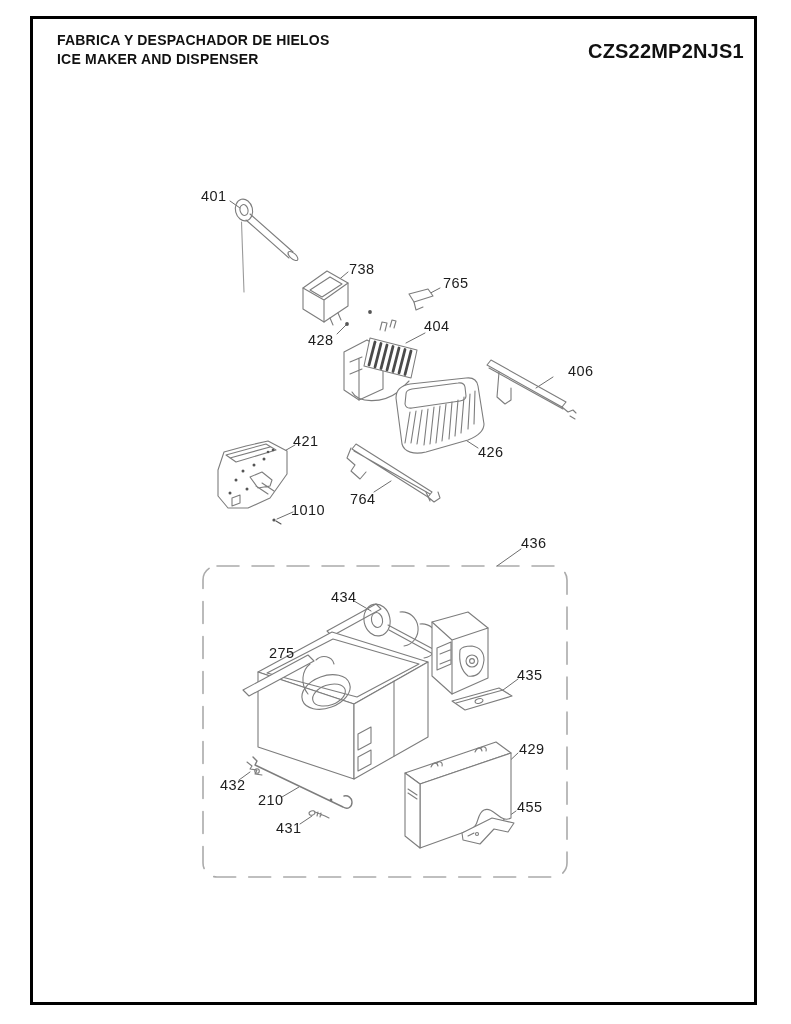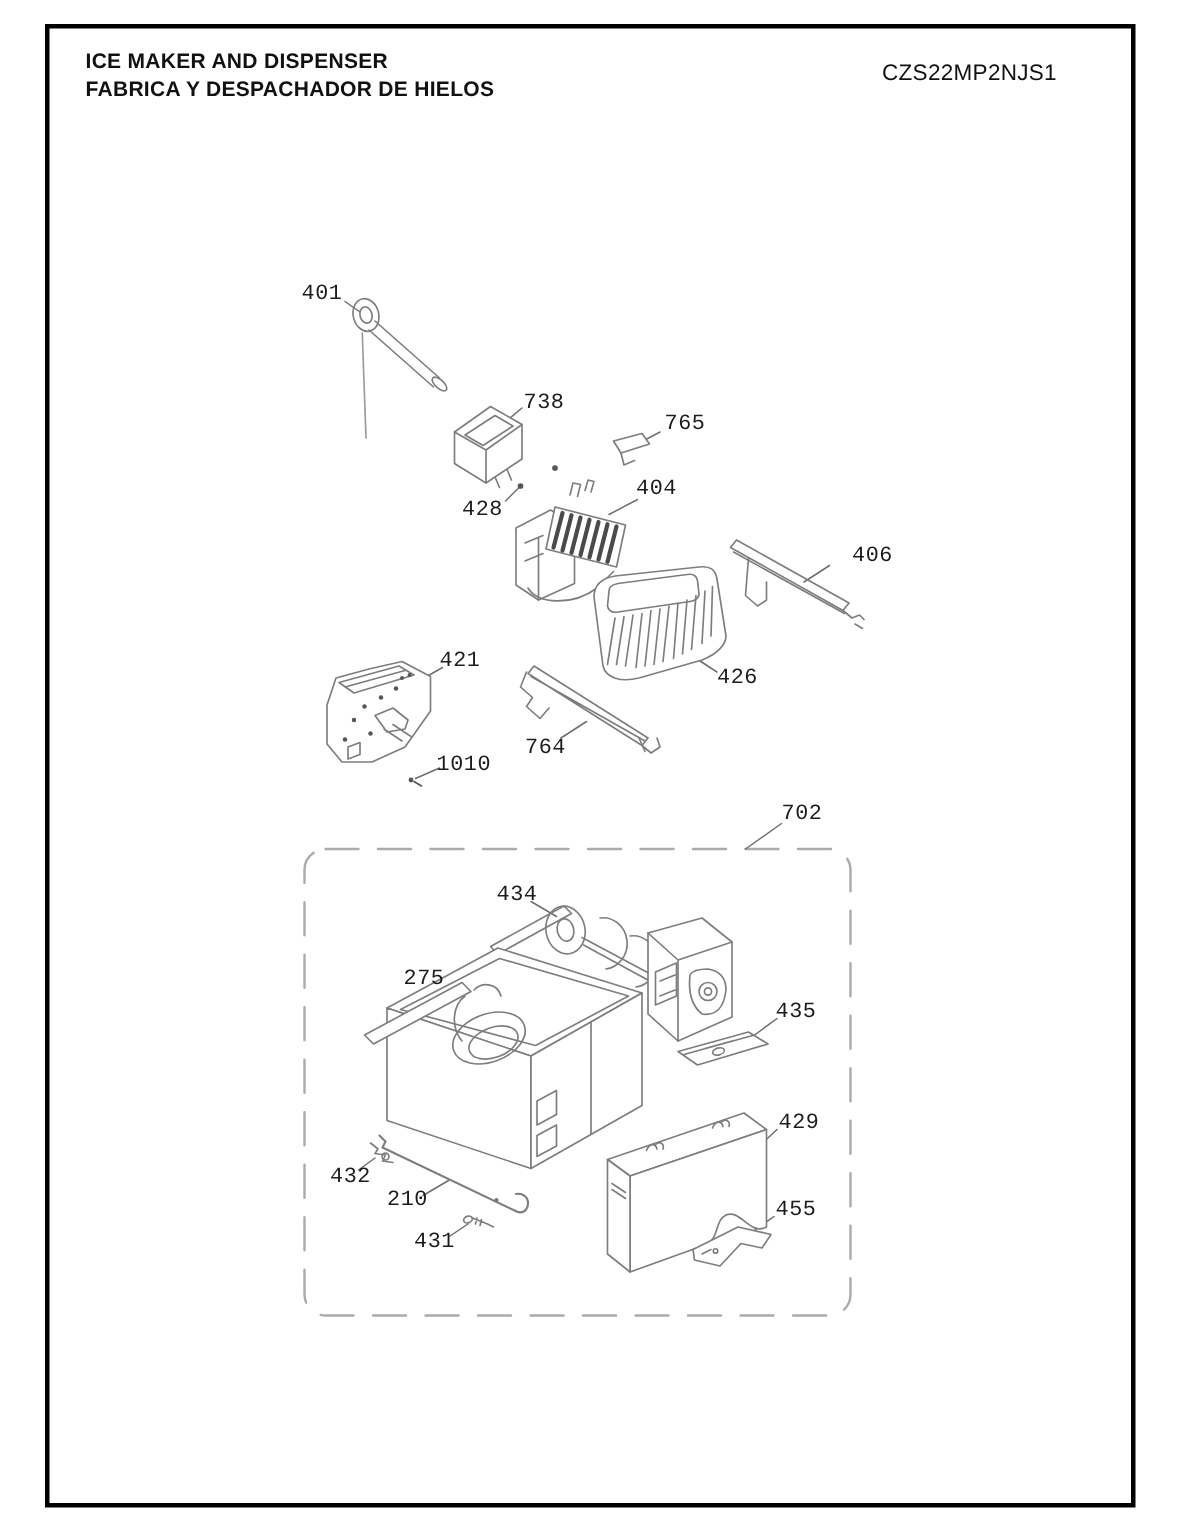--- a/index.html
+++ b/index.html
@@ -1,32 +1,32 @@
 <!DOCTYPE html>
 <html><head>
 <meta charset="utf-8">
 <style>
   html,body{margin:0;padding:0;background:#ffffff;}
   body{width:791px;height:1024px;position:relative;font-family:"Liberation Sans",sans-serif;overflow:hidden;}
   .frame{position:absolute;left:30px;top:16px;width:727px;height:989px;border:3px solid #000;box-sizing:border-box;background:#fff;}
   .hdr{position:absolute;left:57px;top:31px;}
   .hdr div{font-weight:bold;font-size:14px;line-height:19px;letter-spacing:.2px;color:#111;}
-  .model{position:absolute;left:588px;top:40px;font-weight:normal;font-size:15px;letter-spacing:.2px;color:#111;}
-  .lbl{position:absolute;font-size:14.5px;color:#1c1c1c;letter-spacing:.4px;white-space:nowrap;font-family:Liberation Mono, monospace;}
+  .model{position:absolute;left:588px;top:40px;font-weight:bold;font-size:20px;letter-spacing:.2px;color:#111;}
+  .lbl{position:absolute;font-size:14.5px;color:#1c1c1c;letter-spacing:.4px;white-space:nowrap;}
   svg.art{position:absolute;left:0;top:0;}
   svg.art *{vector-effect:non-scaling-stroke;}
 </style>
 </head>
 <body>
 
 <div class="frame"></div>
 
 <div class="hdr">
+  <div>FABRICA Y DESPACHADOR DE HIELOS</div>
   <div>ICE MAKER AND DISPENSER</div>
-  <div>FABRICA Y DESPACHADOR DE HIELOS</div>
 </div>
 <div class="model">CZS22MP2NJS1</div>
 
 <svg class="art" width="791" height="1024" viewBox="0 0 791 1024" fill="none" stroke="#7d7d7d" stroke-width="1.1" stroke-linecap="round" stroke-linejoin="round">
 
   <rect x="203" y="566" width="364" height="311" rx="14" stroke="#ababab" stroke-width="1.6" stroke-dasharray="22 13"></rect>
 
   <g stroke="#6e6e6e" stroke-width="1">
     <line x1="230" y1="201" x2="240" y2="208"></line>
     <line x1="348" y1="272" x2="329" y2="288"></line>
@@ -213,21 +213,21 @@
 <div class="lbl" style="left:201px;top:188px">401</div>
 <div class="lbl" style="left:349px;top:261px">738</div>
 <div class="lbl" style="left:443px;top:275px">765</div>
 <div class="lbl" style="left:308px;top:332px">428</div>
 <div class="lbl" style="left:424px;top:318px">404</div>
 <div class="lbl" style="left:568px;top:363px">406</div>
 <div class="lbl" style="left:293px;top:433px">421</div>
 <div class="lbl" style="left:478px;top:444px">426</div>
 <div class="lbl" style="left:350px;top:491px">764</div>
 <div class="lbl" style="left:291px;top:502px">1010</div>
-<div class="lbl" style="left:521px;top:535px">702</div>
+<div class="lbl" style="left:521px;top:535px">436</div>
 <div class="lbl" style="left:331px;top:589px">434</div>
 <div class="lbl" style="left:269px;top:645px">275</div>
 <div class="lbl" style="left:517px;top:667px">435</div>
 <div class="lbl" style="left:519px;top:741px">429</div>
 <div class="lbl" style="left:220px;top:777px">432</div>
 <div class="lbl" style="left:258px;top:792px">210</div>
 <div class="lbl" style="left:276px;top:820px">431</div>
 <div class="lbl" style="left:517px;top:799px">455</div>
 
 </body></html>

